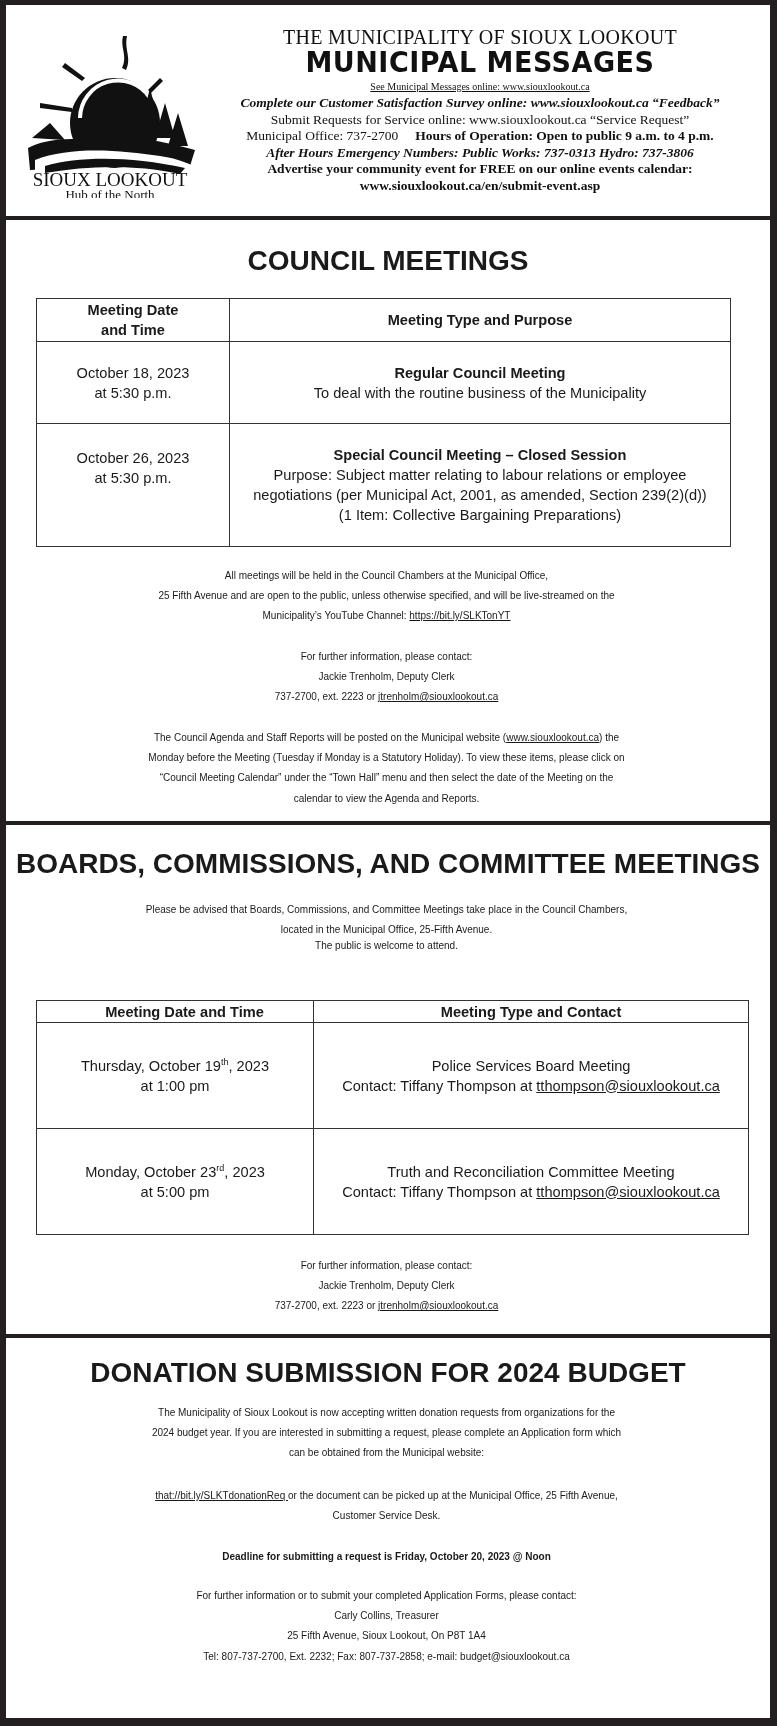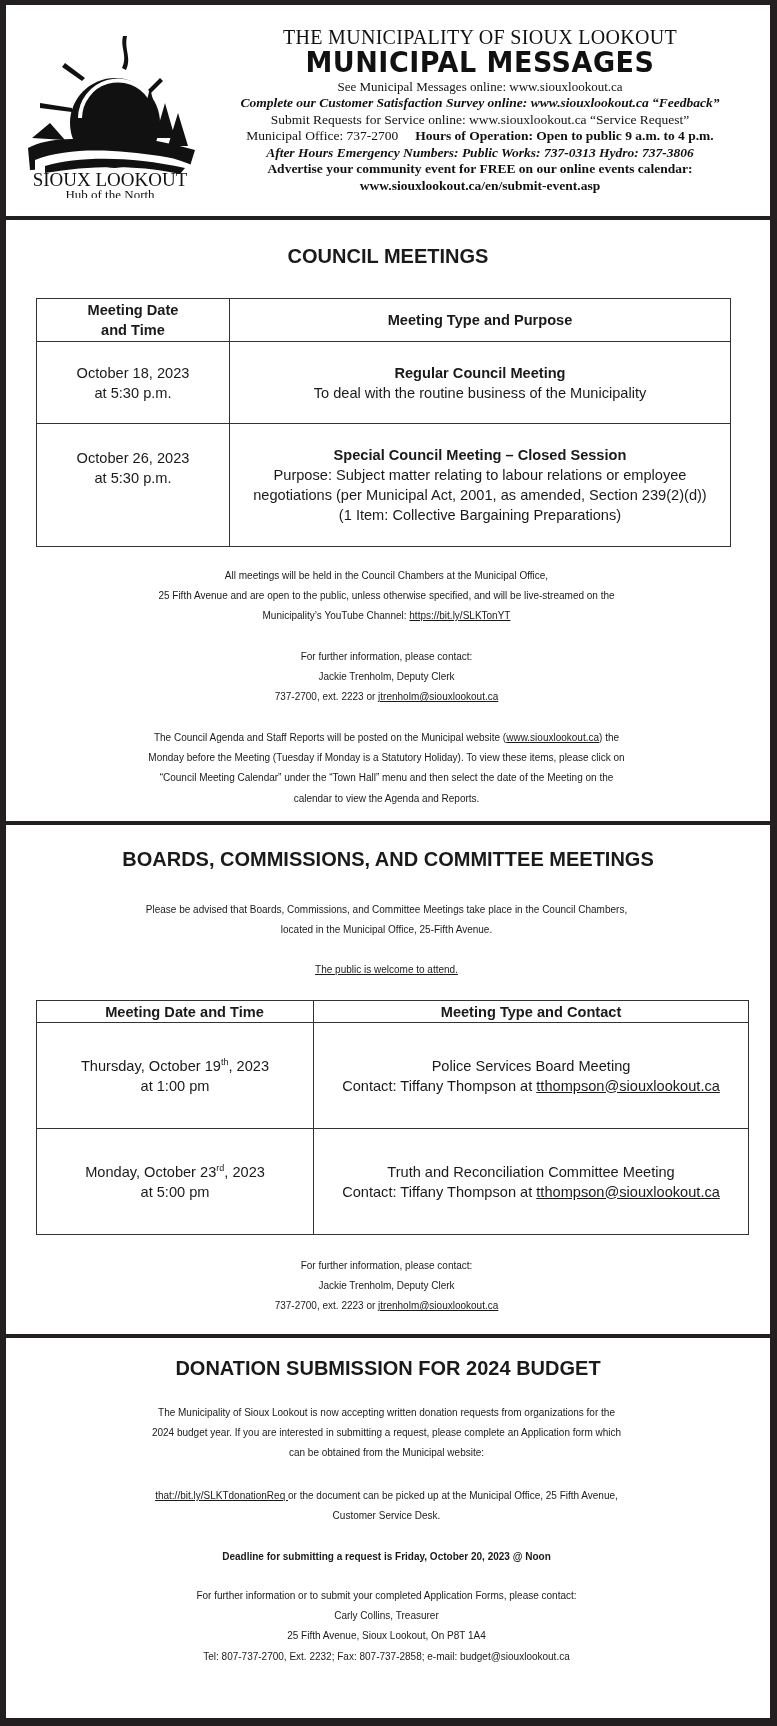--- a/index.html
+++ b/index.html
@@ -15,27 +15,27 @@
   }
   .sep { position: absolute; left: 0; right: 0; height: 4px; background: #231f20; }
   .cal { font-family: "Liberation Sans Narrow", "Liberation Sans", sans-serif; color: #1a1a1a; }
   .serif { font-family: "Liberation Serif", "DejaVu Serif", serif; color: #111; }
 
   
   .logo { position: absolute; left: 10px; top: 28px; width: 200px; height: 170px; }
   .hdr { position: absolute; left: 200px; top: 26px; width: 560px; text-align: center; }
   .hdr .l1 { font-size: 20px; letter-spacing: 0.3px; line-height: 22px; }
   .hdr .l2 { font-family: "DejaVu Sans", sans-serif; font-weight: bold; font-size: 27px; line-height: 30px; letter-spacing: 0.5px; transform: scaleY(1.05); }
-  .hdr .l3 { font-size: 13px; line-height: 17px; }
+  .hdr .l3 { font-size: 10px; line-height: 17px; text-decoration: underline; }
   .hdr .bi { font-weight: bold; font-style: italic; }
   .hdr .b { font-weight: bold; }
   .hdr .line { font-size: 13.5px; line-height: 16.5px; white-space: nowrap; }
 
   
-  .sec-title { position: absolute; left: 6px; right: 7px; text-align: center; font-weight: bold; font-size: 20px; }
+  .sec-title { position: absolute; left: 6px; right: 7px; text-align: center; font-weight: bold; font-size: 28px; }
   .para { position: absolute; left: 16px; right: 20px; text-align: center; font-size: 10px; line-height: 20.2px; }
   .para p { margin: 0; }
   .link { text-decoration: underline; color: #1a1a1a; }
 
   table.mt { position: absolute; border-collapse: collapse; font-size: 14.6px; line-height: 20px; }
   table.mt td, table.mt th { border: 1.3px solid #333; text-align: center; padding: 0; }
   table.mt th { font-weight: bold; }
   sup { font-size: 9px; line-height: 0; }
   .bold { font-weight: bold; }
 </style>
@@ -139,21 +139,21 @@
 </div>
 
 <div class="sep" style="top:821px;"></div>
 
 <div class="sec-title cal" style="top:848px;">BOARDS, COMMISSIONS, AND COMMITTEE MEETINGS</div>
 
 <div class="para cal" style="top:900px;">
   <p>Please be advised that Boards, Commissions, and Committee Meetings take place in the Council Chambers,</p>
   <p>located in the Municipal Office, 25-Fifth Avenue.</p>
 </div>
-<div class="para cal" style="top:960px;text-decoration:underline;">
+<div class="para cal" style="top:936px;">
   <p>The public is welcome to attend.</p>
 </div>
 
 <table class="mt cal" style="left:36px; top:1000px; width:713px;">
   <tbody>
       <tr style="height:22px;">
     <th style="width:257px;padding-left:19px;">Meeting Date and Time</th>
     <th>Meeting Type and Contact</th>
   </tr>
   <tr style="height:106px;">

